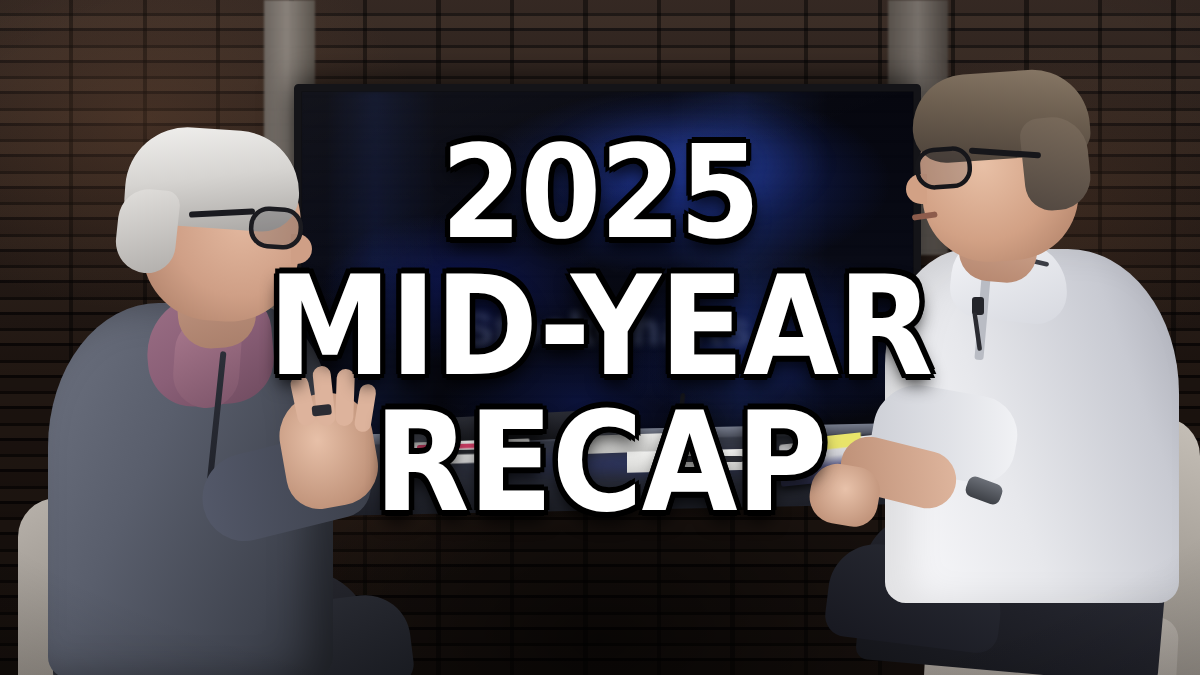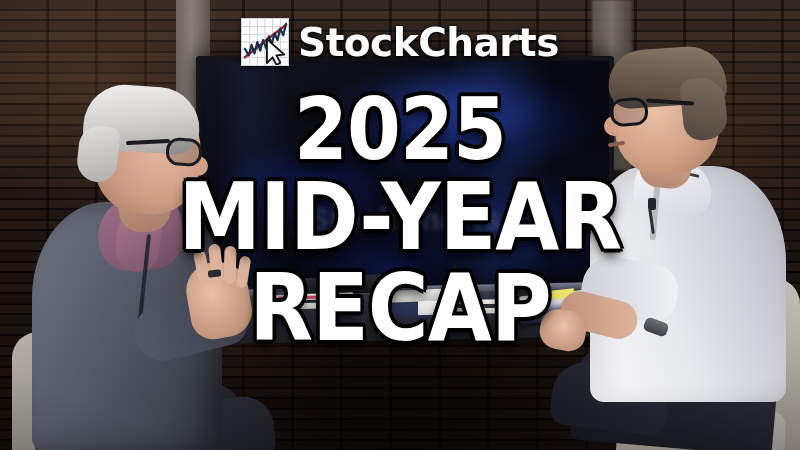--- a/index.html
+++ b/index.html
@@ -521,35 +521,20 @@
     <div class="pr-nose"></div>
     <div class="pr-mouth"></div>
     <div class="pr-hair"></div>
     <div class="pr-hair-side"></div>
     <div class="pr-glass-arm"></div>
     <div class="pr-glass-lens"></div>
   </div>
 
   <div class="vignette"></div>
 
-  <div class="logo-row">
-    <div class="logo-mark">
-      <svg viewBox="0 0 48 48" xmlns="http://www.w3.org/2000/svg" aria-hidden="true">
-        <rect x="0" y="0" width="48" height="48" fill="#ffffff"></rect>
-        <g stroke="#c9cdd6" stroke-width="1">
-          <path d="M8 0V48 M16 0V48 M24 0V48 M32 0V48 M40 0V48"></path>
-          <path d="M0 8H48 M0 16H48 M0 24H48 M0 32H48 M0 40H48"></path>
-        </g>
-        <path d="M3 40 C14 31, 28 20, 46 6" fill="none" stroke="#a32030" stroke-width="2.6" stroke-linecap="round"></path>
-        <polyline points="3,31 7,38 10,27 13,36 16,24 19,33 22,22 25,30 28,18 31,26 34,15 37,22 40,10 43,17 46,5" fill="none" stroke="#19304f" stroke-width="2.3" stroke-linejoin="round" stroke-linecap="round"></polyline>
-        <path d="M26 21 L26 46 L32 40 L36 48 L40 45.5 L36 38 L44 37 Z" fill="#ffffff" stroke="#16171c" stroke-width="2" stroke-linejoin="round"></path>
-      </svg>
-    </div>
-    <div class="logo-word">StockCharts</div>
-  </div>
 
   <div class="title-block">
     <span class="tline tline-1">2025</span>
     <span class="tline tline-2">MID-YEAR</span>
     <span class="tline tline-3">RECAP</span>
   </div>
 
 </div>
 
 </body></html>

